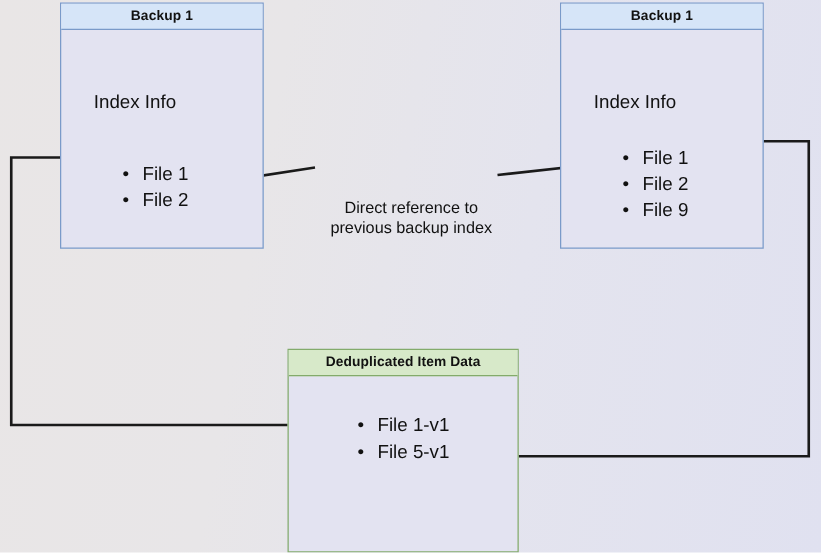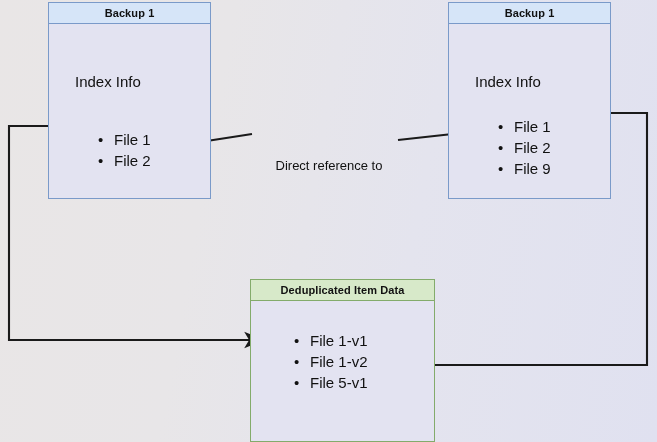--- a/index.html
+++ b/index.html
@@ -45,21 +45,20 @@
     border-bottom: 1.6px solid #7a9ac9;
     letter-spacing: 0.1px;
   }
   .node .body {
     position: relative;
     height: calc(100% - 21px);
   }
   .node.green {
     border-color: #83ab6b;
     background: #e3e3f1;
-    margin-left: 20px;
   }
   .node.green .hdr {
     background: #d7e9c9;
     border-bottom-color: #83ab6b;
   }
   .index-title {
     position: absolute;
     left: 26px;
     top: 49px;
     font-size: 15px;
@@ -148,25 +147,25 @@
         <li>File 1</li>
         <li>File 2</li>
         <li>File 9</li>
       </ul>
     </div>
   </div>
 
   <div class="node green" style="left:230px; top:279px; width:185px; height:163px;">
     <div class="hdr">Deduplicated Item Data</div>
     <div class="body">
-      <ul class="filelist" style="left:43px; top:29px;">
+      <ul class="filelist" style="left:55px; top:29px;">
         <li>File 1-v1</li>
-        <li>File 1-v2</li>
         <li>File 5-v1</li>
       </ul>
     </div>
   </div>
 
   <div class="mid-label">
     <div>Direct reference to</div>
+    <div>previous backup index</div>
   </div>
 
 </div>
 
 </body></html>

